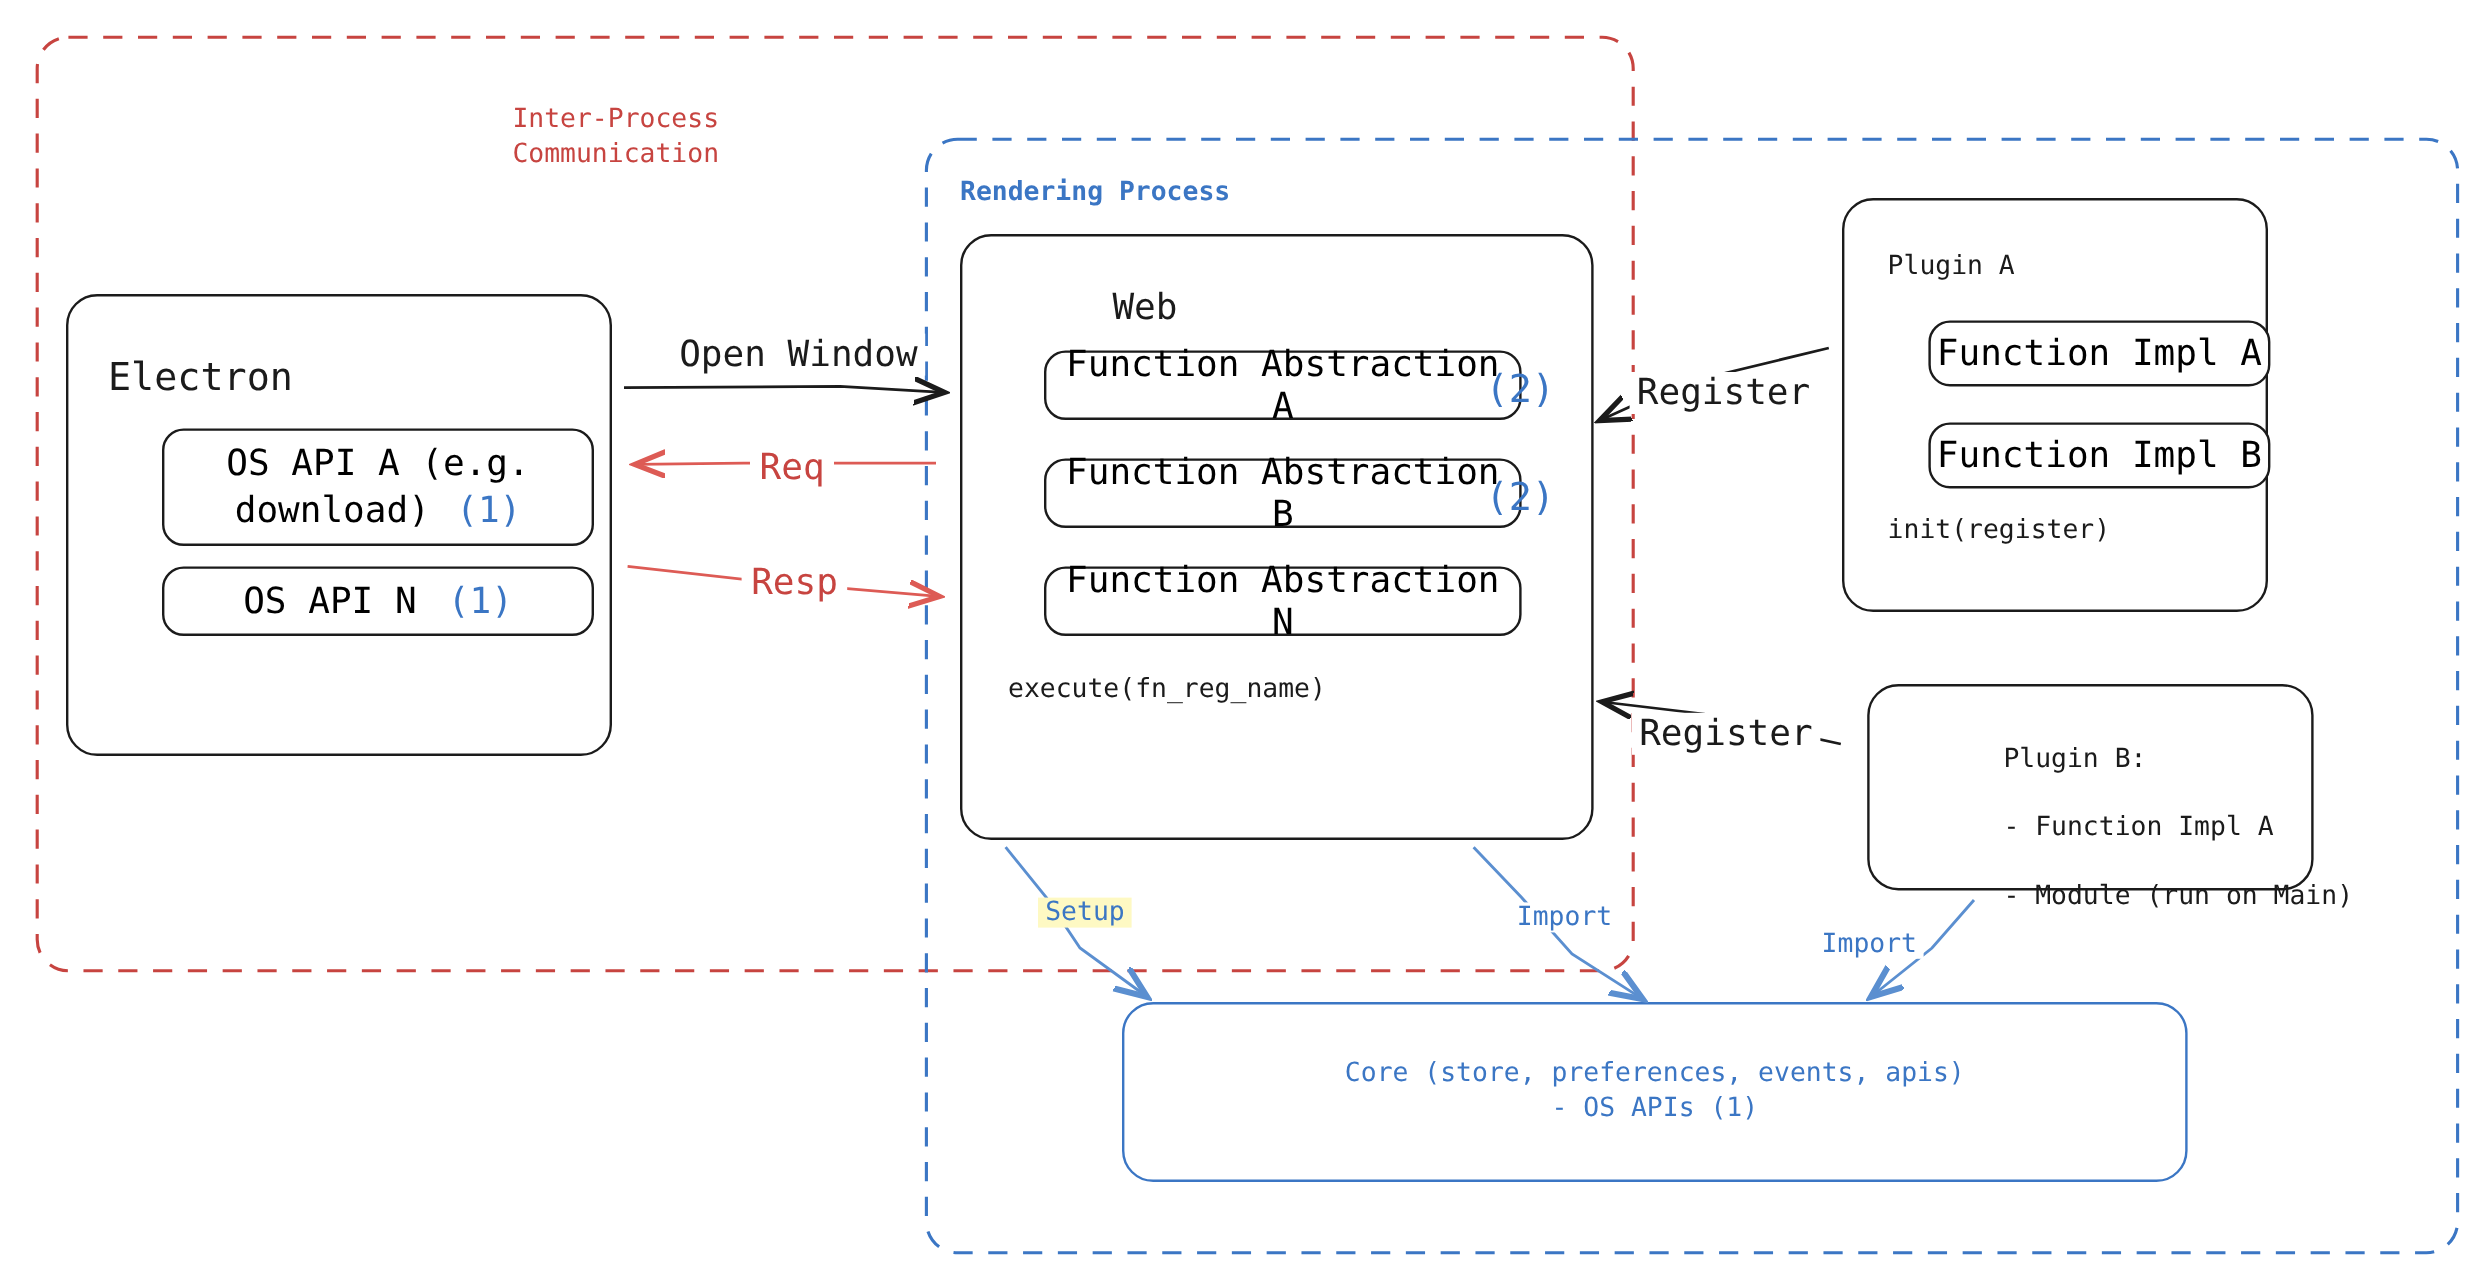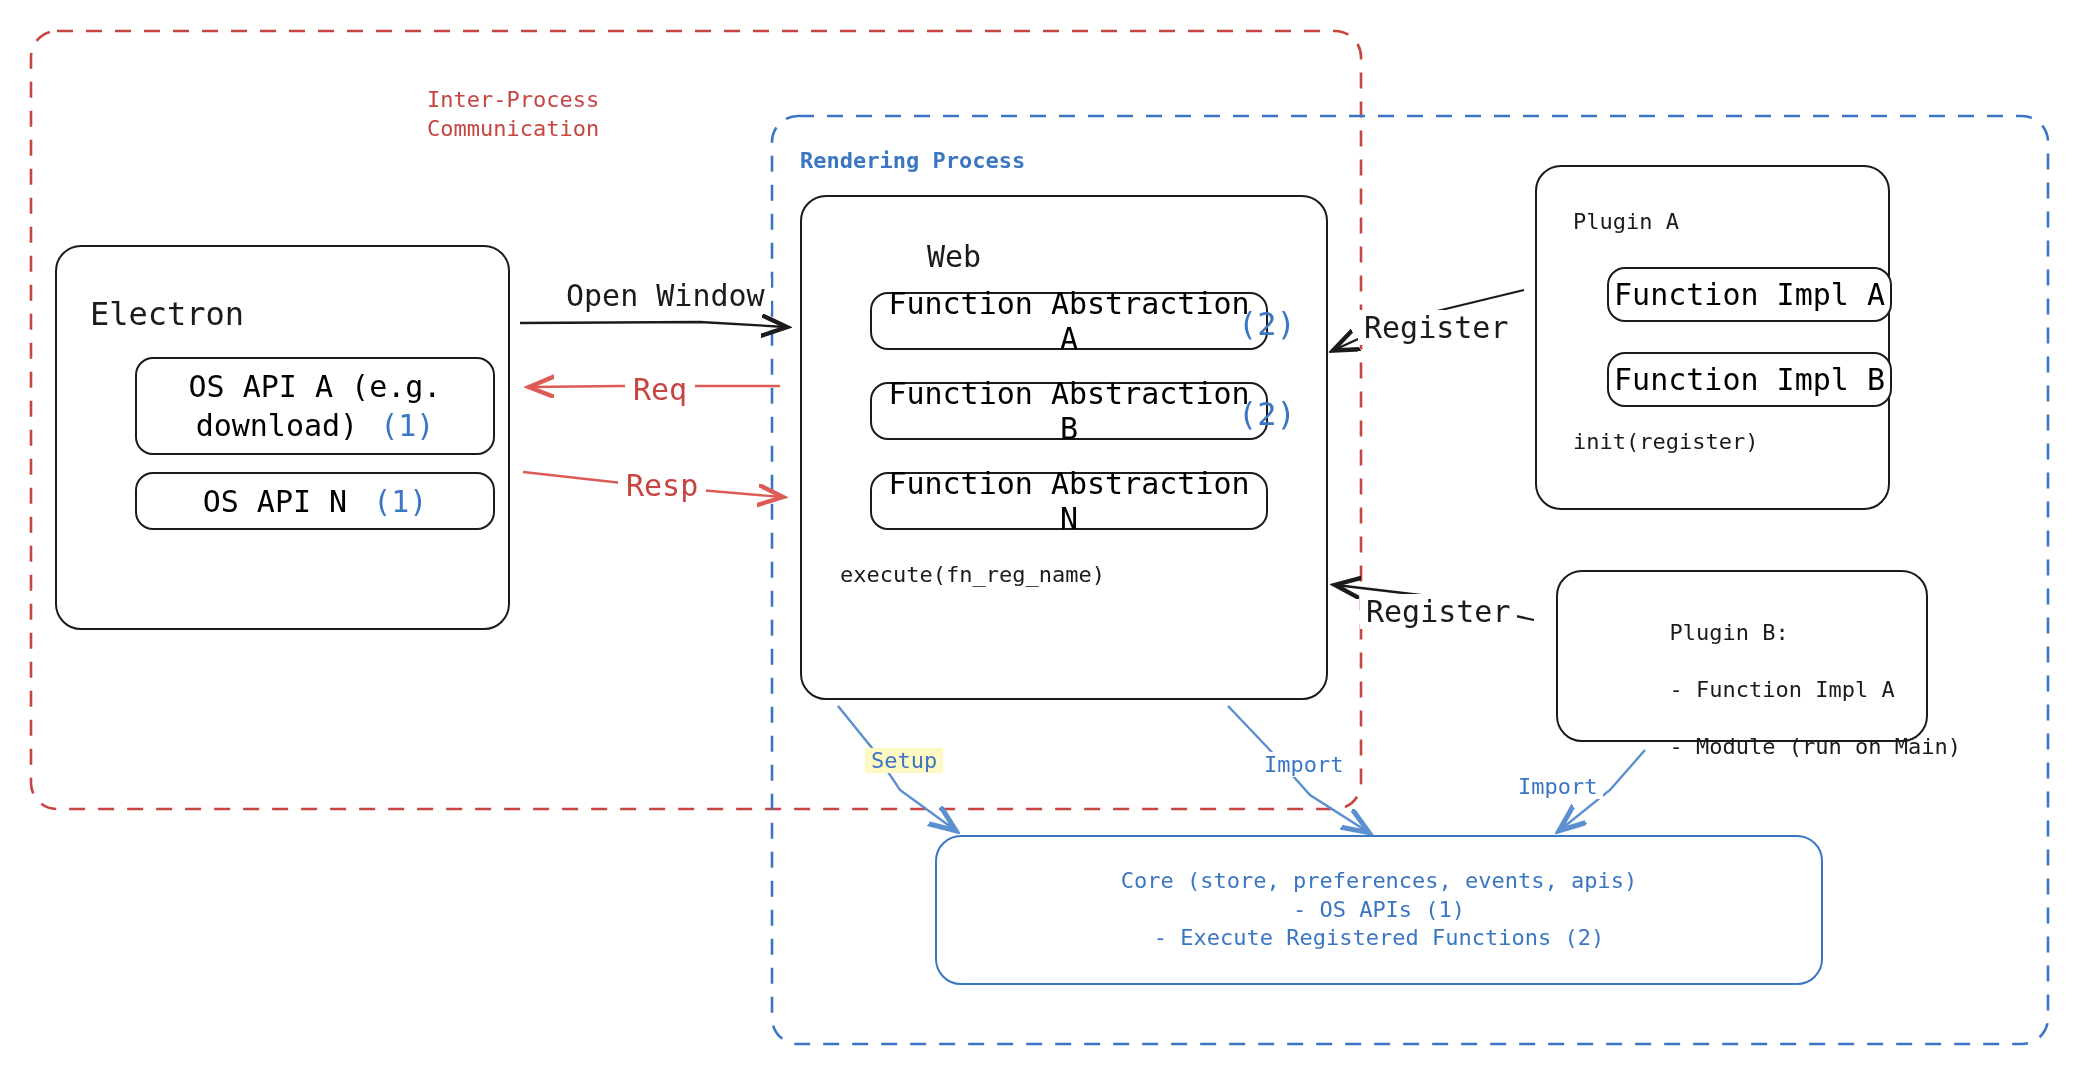--- a/index.html
+++ b/index.html
@@ -90,21 +90,20 @@
       <span>Plugin B:</span><br>
       <span>- Function Impl A</span><br>
       <span>- Module (run on Main)</span>
     </div>
   </div>
 
   <div class="box ctr" style="left:935px;top:835px;width:888px;height:150px;border:2.6px solid #3b76c4;border-radius:26px;">
     <div class="blue fs31 lh13" style="text-align:center;">
       <span>Core (store, preferences, events, apis)</span><br>
       <span>- OS APIs (1)</span><br>
-      <span>- Execute Registered Functions (2)</span>
     </div>
   </div>
 
   <svg class="layer">
     <defs>
       <marker id="ahK" markerWidth="13" markerHeight="13" refX="10.5" refY="5" orient="auto">
         <path d="M0,0.6 L11,5 L0,9.4" fill="none" stroke="#1b1b1b" stroke-width="1.9" stroke-linecap="round"></path>
       </marker>
       <marker id="ahR" markerWidth="13" markerHeight="13" refX="10.5" refY="5" orient="auto">
         <path d="M0,0.6 L11,5 L0,9.4" fill="none" stroke="#dd5b55" stroke-width="1.9" stroke-linecap="round"></path>

